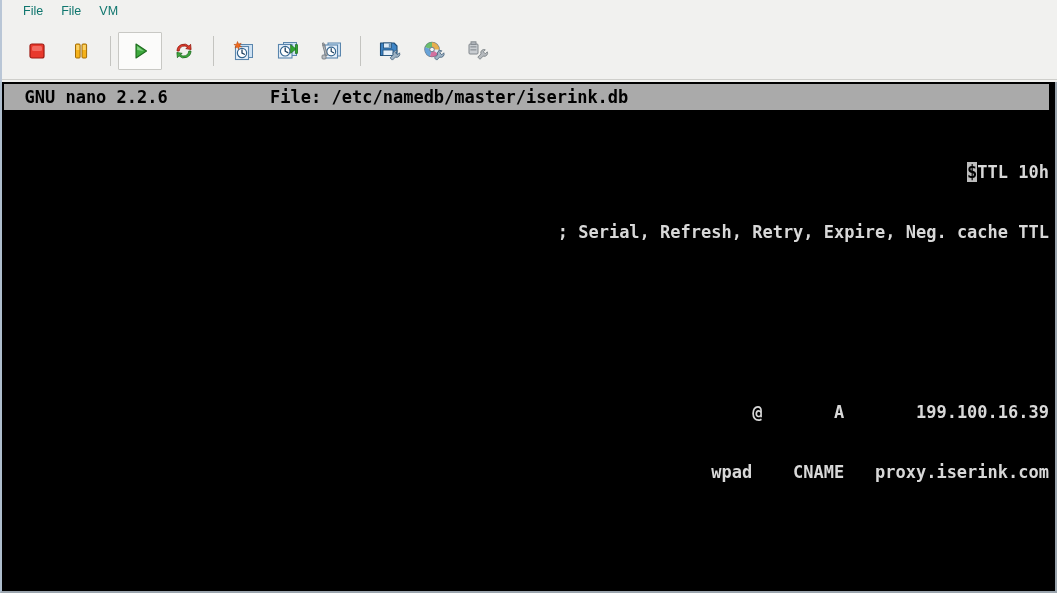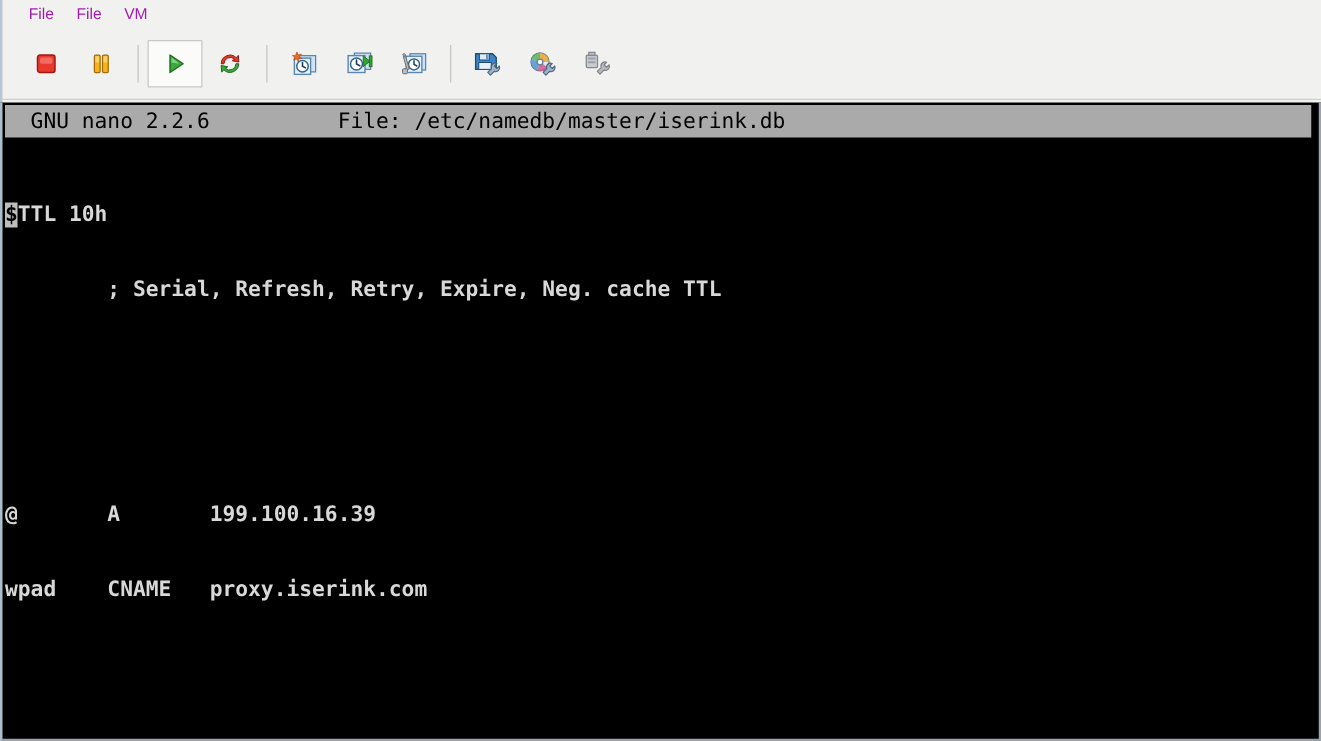--- a/index.html
+++ b/index.html
@@ -30,21 +30,21 @@
 
   .menubar {
     height: 22px;
     display: flex;
     align-items: center;
     padding-left: 12px;
     gap: 0px;
   }
   .menu-item {
     font-size: 12.5px;
-    color: #a21caf;
+    color: #0f766e;
     padding: 2px 9px 3px 9px;
     line-height: 14px;
     cursor: default;
     white-space: nowrap;
   }
 
   .toolbar {
     position: relative;
     height: 58px;
     display: flex;
@@ -89,39 +89,39 @@
   .nano-title {
     position: absolute;
     left: 2px;
     top: 2px;
     width: 1045px;
     height: 26px;
     background: #aaaaaa;
     color: #000000;
     font-family: "DejaVu Sans Mono", "Liberation Mono", monospace;
     font-size: 17px;
-    font-weight: normal;
+    font-weight: bold;
     line-height: 26px;
     white-space: pre;
     letter-spacing: 0px;
   }
 
   .nano-body {
     position: absolute;
     left: 2px;
     top: 40px;
     width: 1045px;
     color: #d8d8d8;
     font-family: "DejaVu Sans Mono", "Liberation Mono", monospace;
     font-size: 17px;
     font-weight: bold;
     line-height: 20px;
     white-space: pre;
   }
-  .nano-line { height: 20px; white-space: pre; }
+  .nano-line { height: 20px; white-space: pre; text-align: right; }
   .cursor {
     background: #bdbdbd;
     color: #000000;
   }
 </style>
 </head>
 <body>
 
 <div id="app">
 

